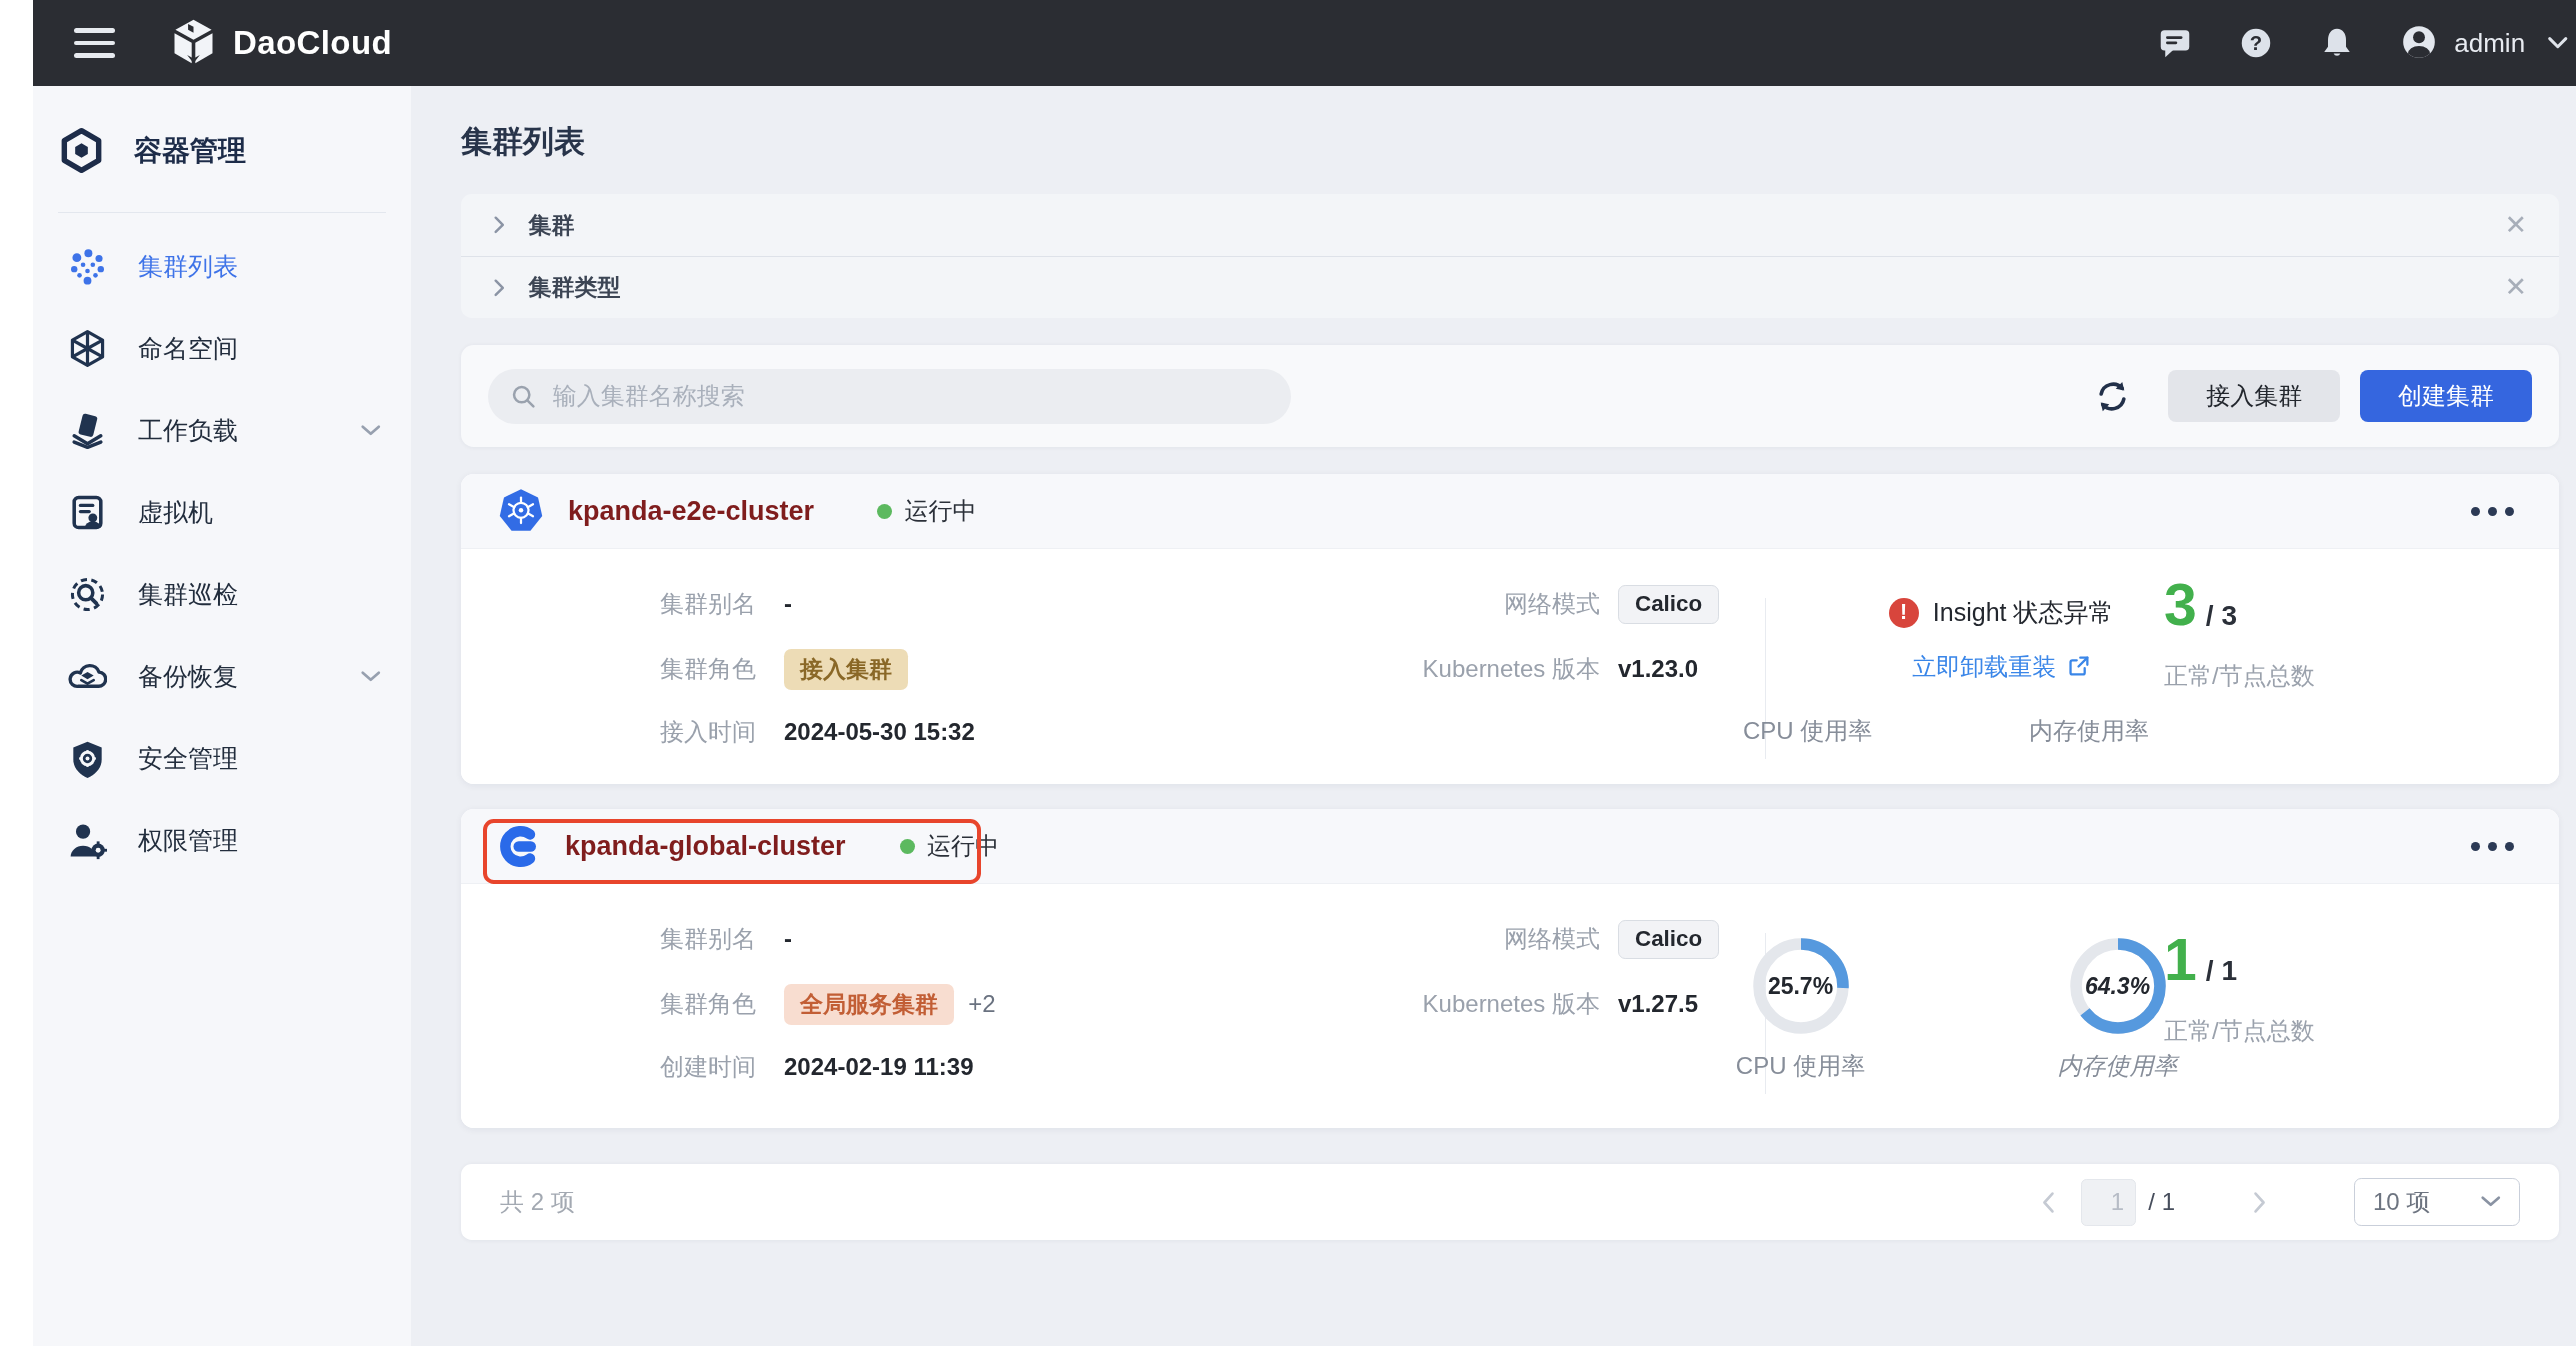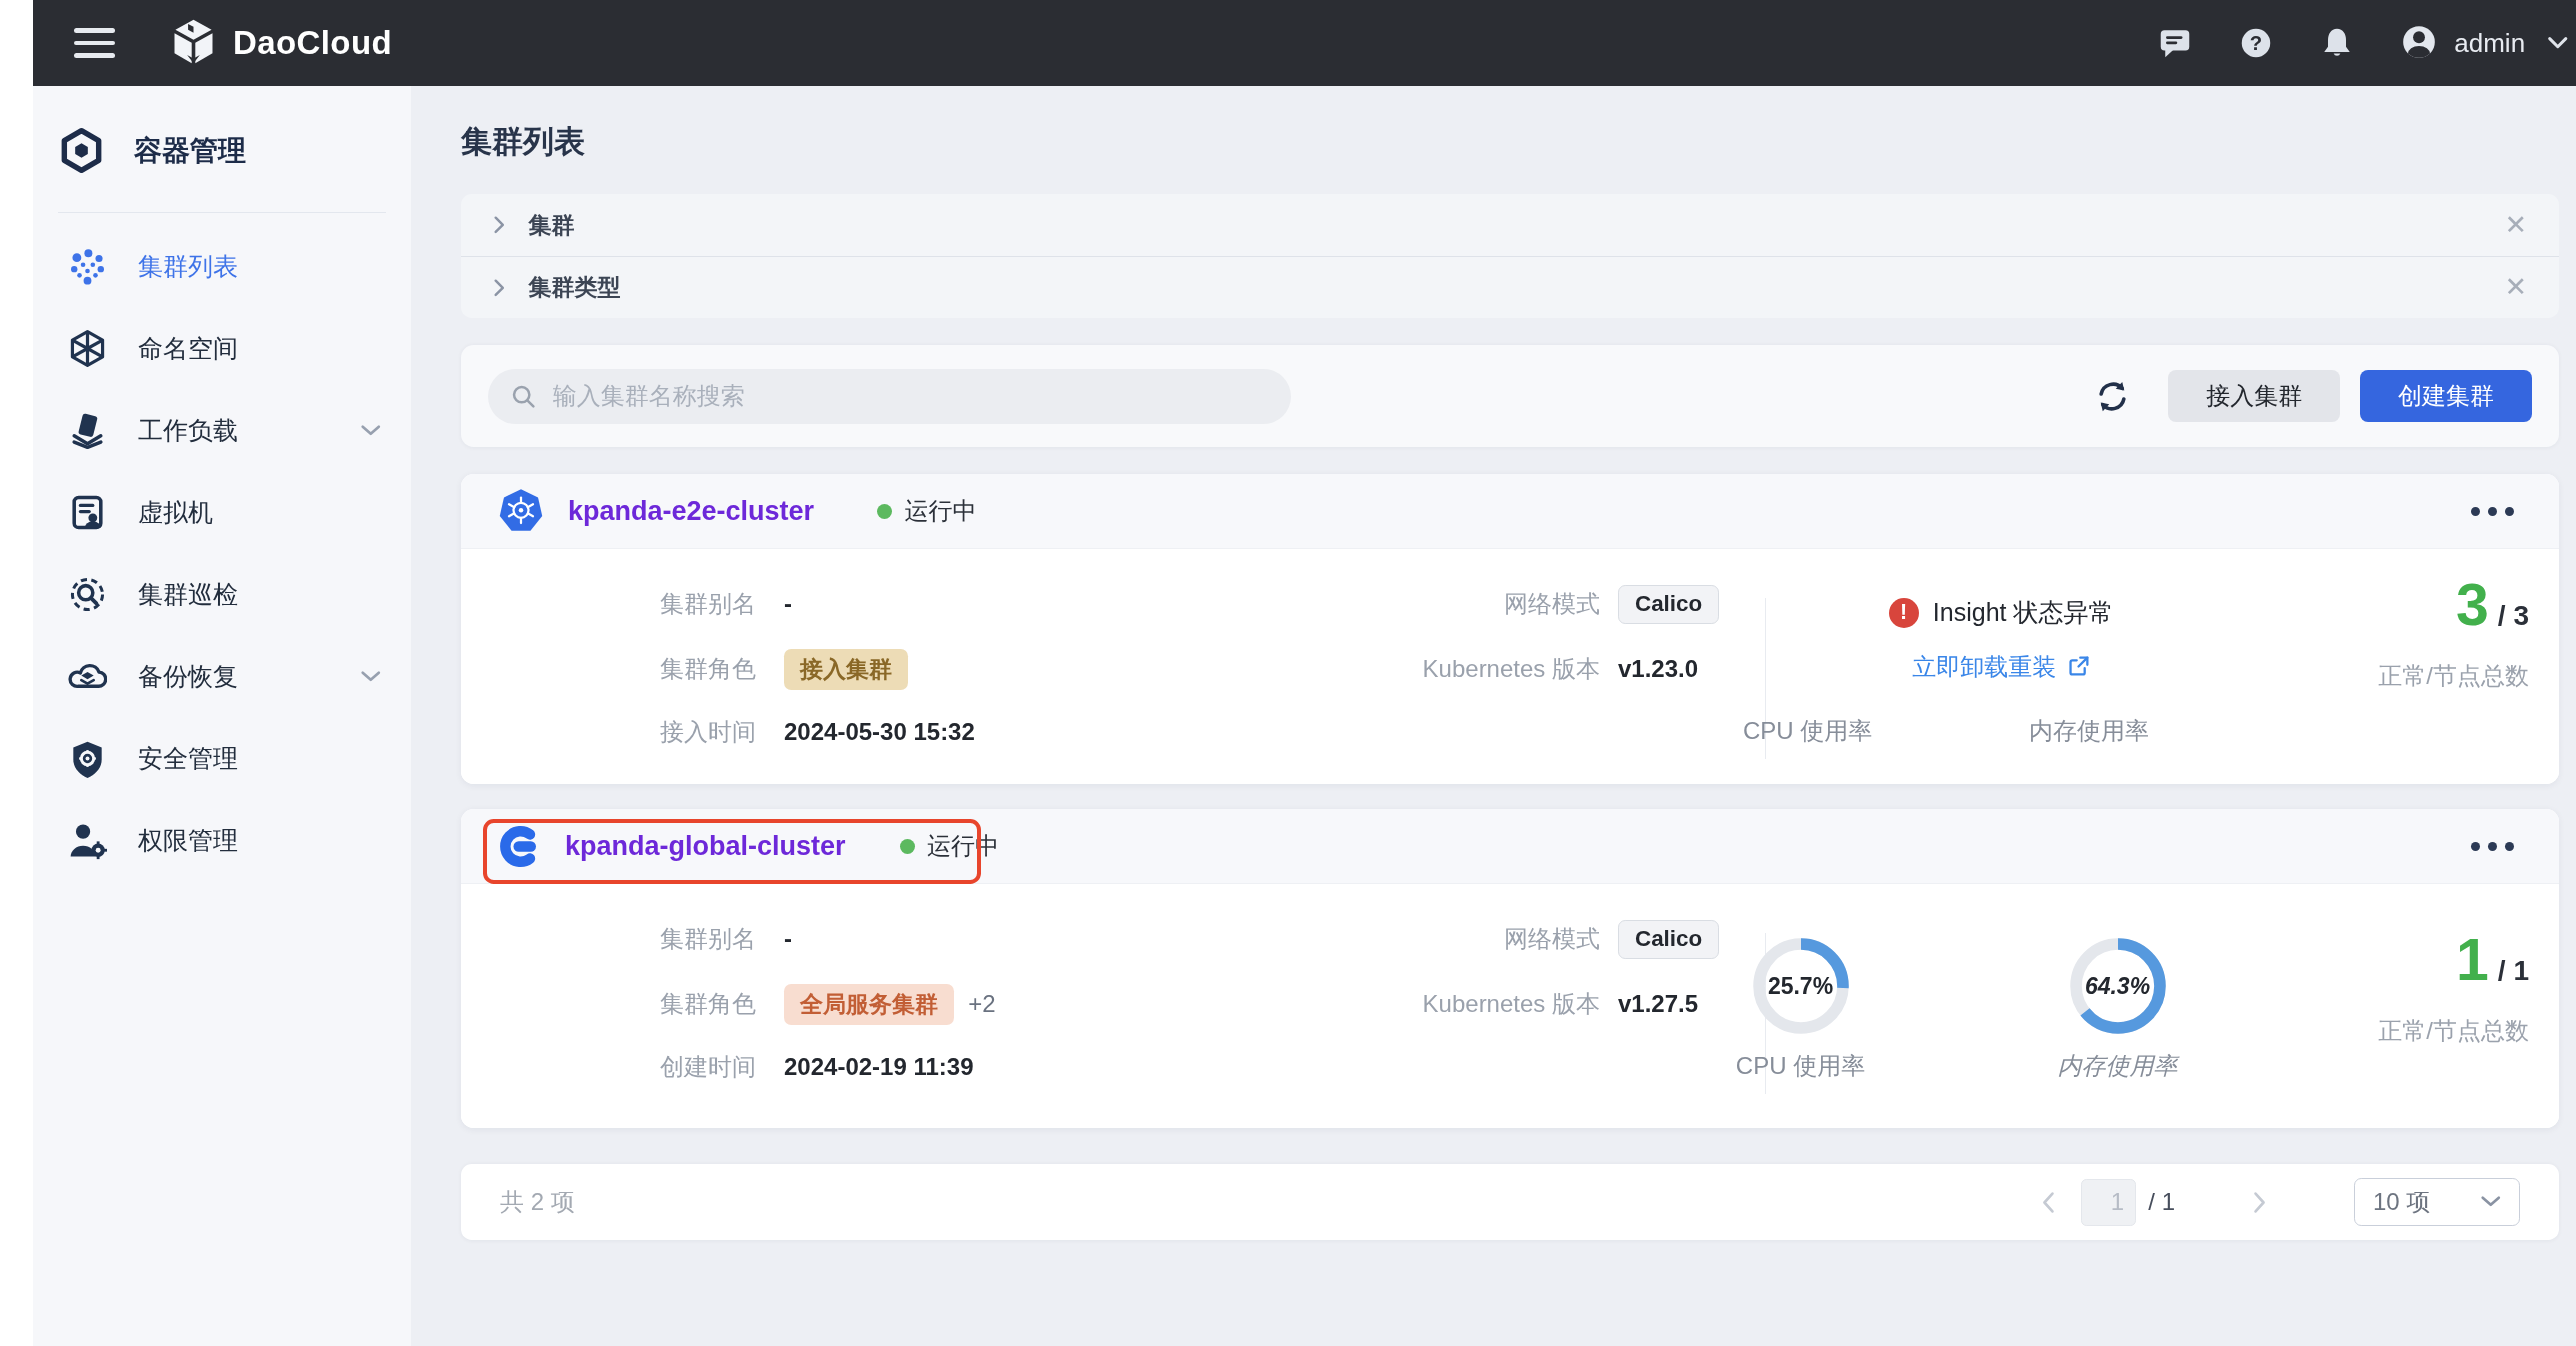--- a/index.html
+++ b/index.html
@@ -54,21 +54,21 @@
   .btn-join{background:#e3e5ea;color:#23272e;}
   .btn-create{background:#3566df;color:#ffffff;margin-left:19.7px;}
 
   
   .cluster-card{margin-top:27px;background:#ffffff;border-radius:12.5px;overflow:hidden;position:relative;
                 box-shadow:0 1.8px 7.2px rgba(25,35,60,.06);}
   .card2{margin-top:25px;}
   .card-head{height:75px;background:#f7f8fb;display:flex;align-items:center;padding:0 36px;
              border-bottom:0.9px solid #eef0f4;position:relative;}
   .cluster-logo{display:flex;flex:none;}
-  .cluster-name{font-size:27px;font-weight:bold;color:#6d28d9;margin-left:23px;cursor:pointer;}
+  .cluster-name{font-size:27px;font-weight:bold;color:#7f1d1d;margin-left:23px;cursor:pointer;}
   .status{display:flex;align-items:center;gap:12.5px;margin-left:63px;font-size:24px;color:#2b3039;}
   .status-dot{width:15px;height:15px;border-radius:50%;background:#5cb95f;}
   .kebab{margin-left:auto;display:flex;gap:8px;cursor:pointer;padding:9px;}
   .kebab i{width:9px;height:9px;border-radius:50%;background:#2c3a55;}
   .card-body{position:relative;height:235px;background:#ffffff;}
   .card-body.tall{height:244px;}
 
   .row{position:absolute;display:flex;align-items:center;height:50px;}
   .row-a{left:199px;}
   .row-b{left:940px;}
@@ -88,21 +88,21 @@
 
   .insight{position:absolute;left:1361px;top:47px;width:358px;text-align:center;}
   .insight-head{display:flex;align-items:center;justify-content:center;gap:14.3px;font-size:25px;color:#23272e;}
   .warn-ic{width:30px;height:30px;border-radius:50%;background:#d8453c;color:#fff;font-weight:bold;
            font-size:21.5px;display:flex;align-items:center;justify-content:center;flex:none;}
   .insight-link{margin-top:21.5px;display:inline-flex;align-items:center;gap:10.7px;color:#3a86e8;
                 font-size:24px;cursor:pointer;}
   .usage-label-c1{position:absolute;top:166px;font-size:24px;color:#868d99;}
   .ul-cpu{left:1282px;} .ul-mem{left:1568px;}
 
-  .nodes{position:absolute;left:1799px;width:269px;text-align:right;}
+  .nodes{position:absolute;left:1703px;width:269px;text-align:left;}
   .nodes-c1{top:27px;} .nodes-c2{top:47px;}
   .nodes-num{font-size:59px;font-weight:bold;color:#42b04c;line-height:1;vertical-align:baseline;}
   .nodes-total{font-size:28px;color:#2b3039;font-weight:600;margin-left:9px;}
   .nodes-label{margin-top:25px;font-size:24px;color:#9aa1ac;}
 
   .donut-wrap{position:absolute;width:161px;text-align:center;top:52px;}
   .dw-cpu{left:1259px;} .dw-mem{left:1576px;font-style:italic;}
   .donut-box{position:relative;width:100px;height:100px;margin:0 auto;text-align:center;}
   .donut-pct{position:absolute;inset:0;display:flex;align-items:center;justify-content:center;
              font-size:23px;font-weight:bold;color:#23272e;}

